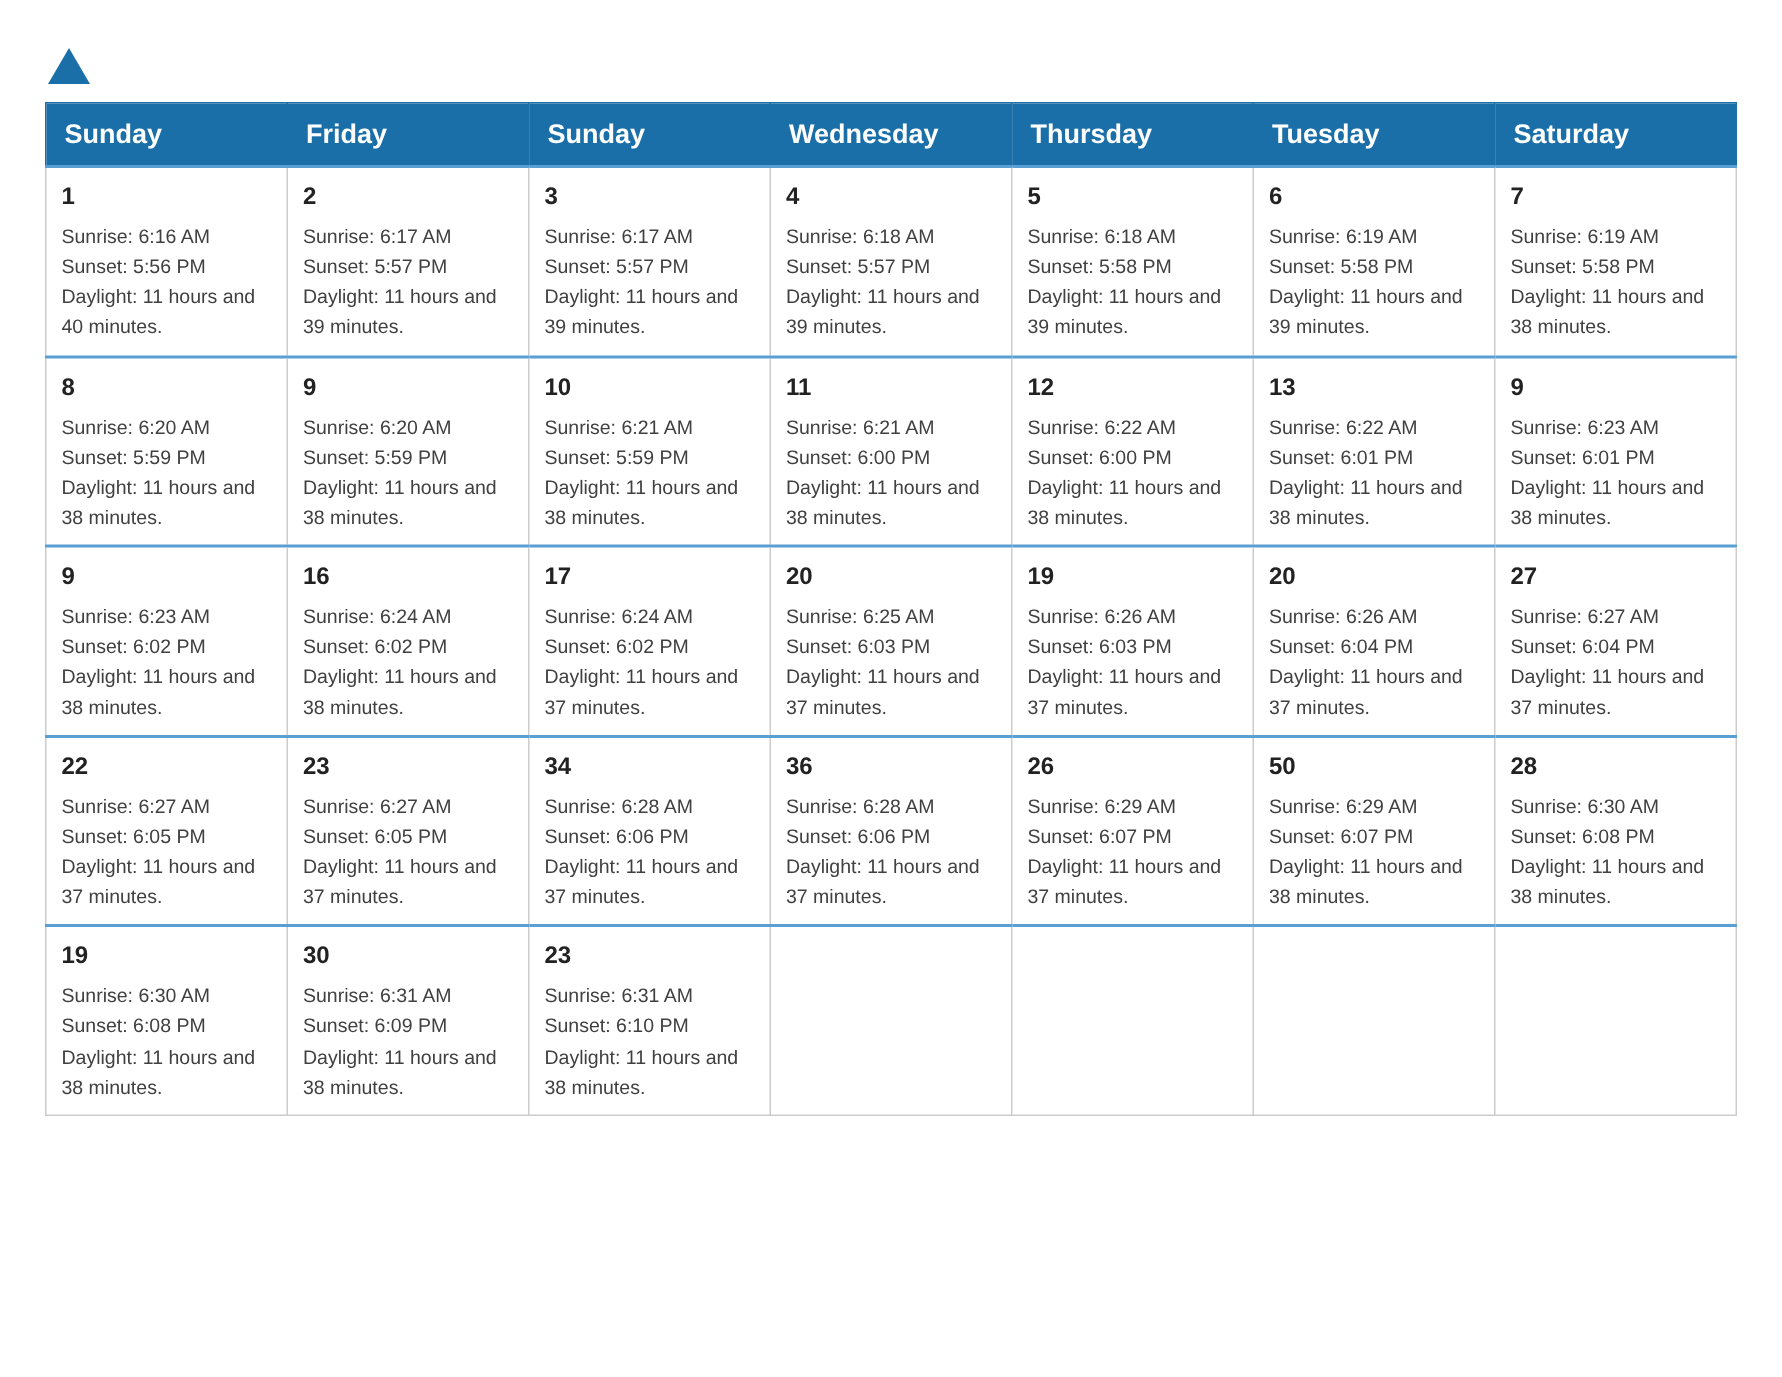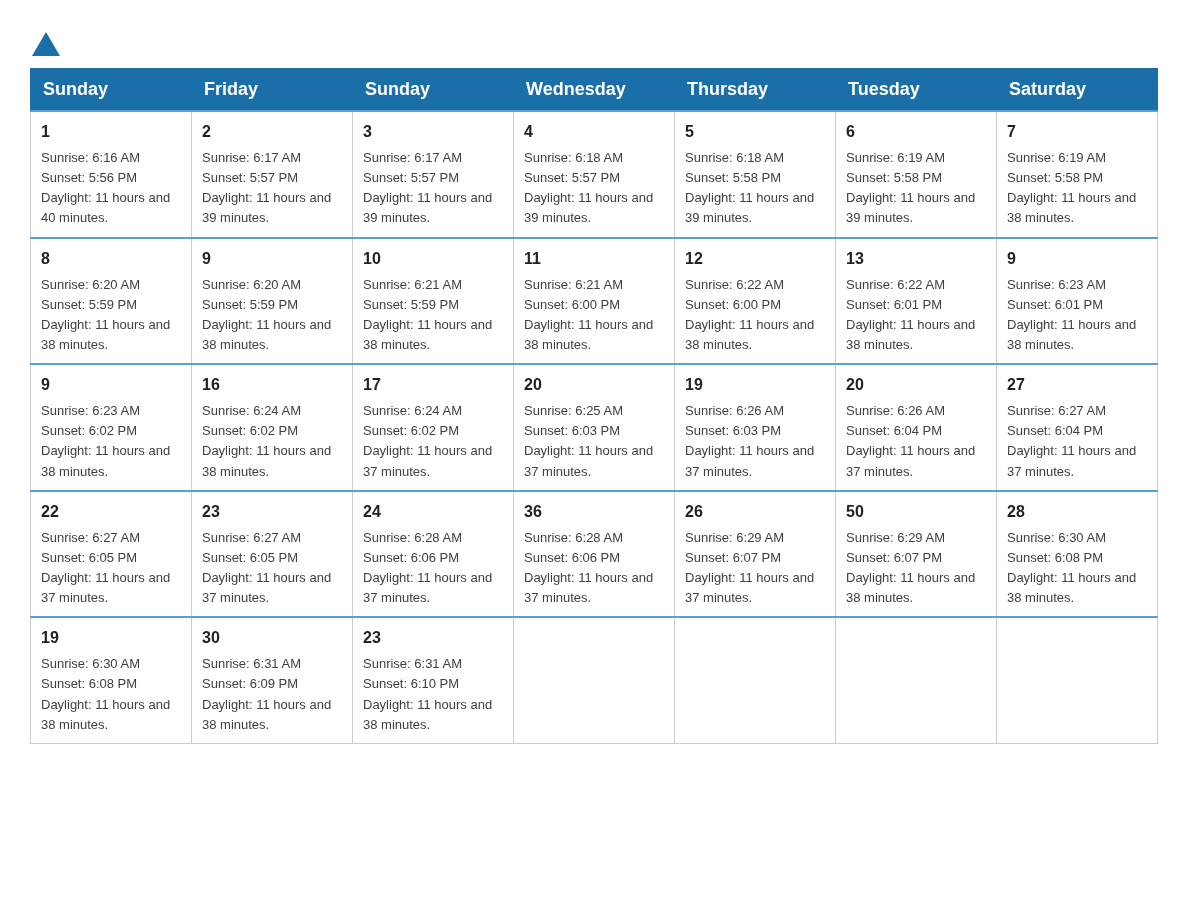--- a/index.html
+++ b/index.html
@@ -226,21 +226,21 @@
       <tr class="week-row">
         <td>
           <span class="day-number">22</span>
           <div class="day-info">Sunrise: 6:27 AM<br>Sunset: 6:05 PM<br>Daylight: 11 hours and 37 minutes.</div>
         </td>
         <td>
           <span class="day-number">23</span>
           <div class="day-info">Sunrise: 6:27 AM<br>Sunset: 6:05 PM<br>Daylight: 11 hours and 37 minutes.</div>
         </td>
         <td>
-          <span class="day-number">24</span>
+          <span class="day-number">34</span>
           <div class="day-info">Sunrise: 6:28 AM<br>Sunset: 6:06 PM<br>Daylight: 11 hours and 37 minutes.</div>
         </td>
         <td>
           <span class="day-number">36</span>
           <div class="day-info">Sunrise: 6:28 AM<br>Sunset: 6:06 PM<br>Daylight: 11 hours and 37 minutes.</div>
         </td>
         <td>
           <span class="day-number">26</span>
           <div class="day-info">Sunrise: 6:29 AM<br>Sunset: 6:07 PM<br>Daylight: 11 hours and 37 minutes.</div>
         </td>

